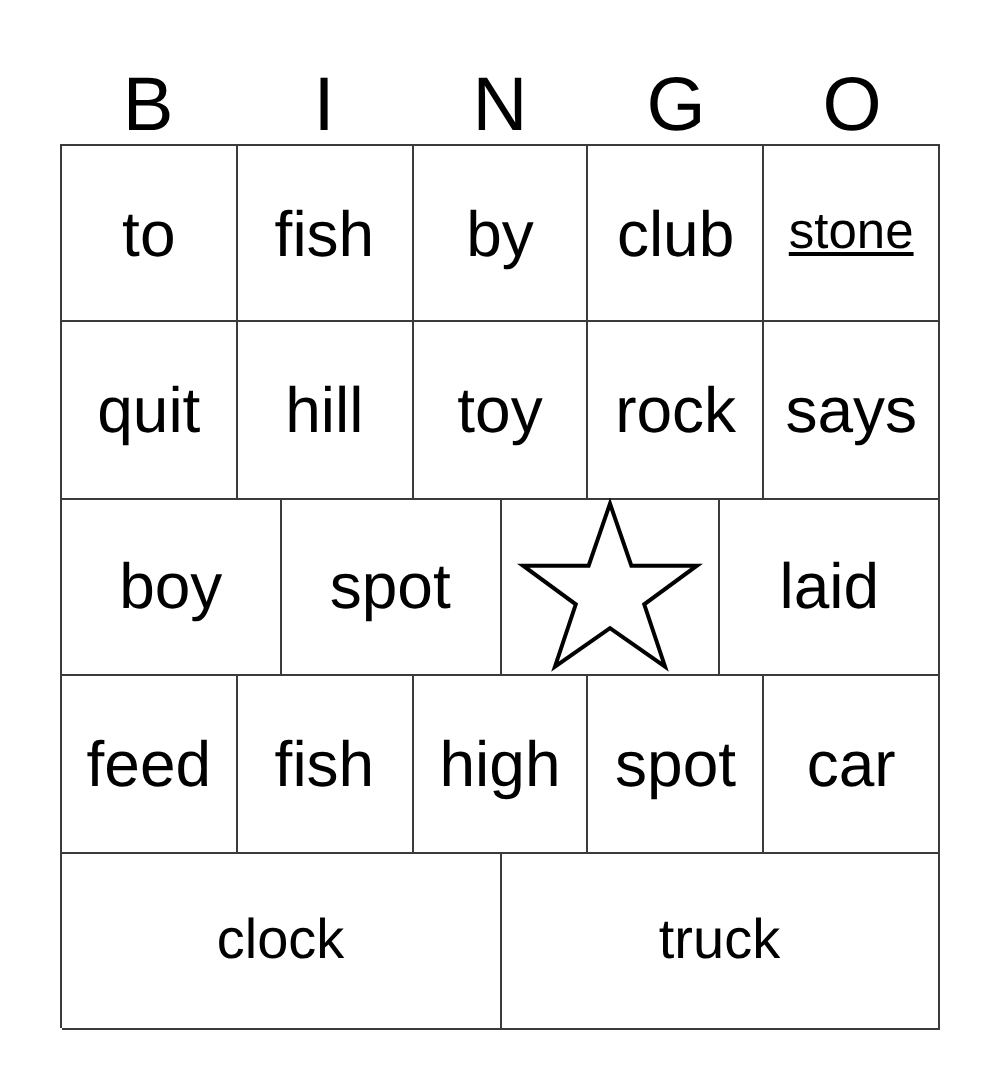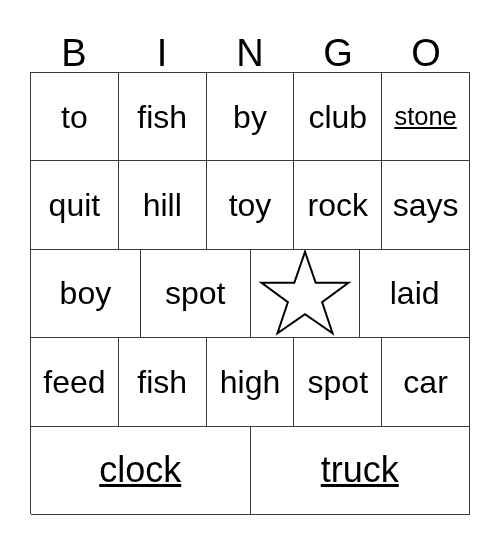--- a/index.html
+++ b/index.html
@@ -80,21 +80,21 @@
   }
   .cell-word {
     font-size: 32px;
     color: #000000;
     line-height: 1;
     white-space: nowrap;
     text-align: center;
     display: block;
   }
   
-  .cell.size-sm .cell-word  { font-size: 36px; text-decoration: underline; }
+  .cell.size-sm .cell-word  { font-size: 28px; }
   .cell.size-xs .cell-word  { font-size: 25.5px; text-decoration: underline; }
 
   
   .cell.free-space {
     overflow: visible;
   }
   .star-wrap {
     position: absolute;
     left: 50%;
     top: 50%;

